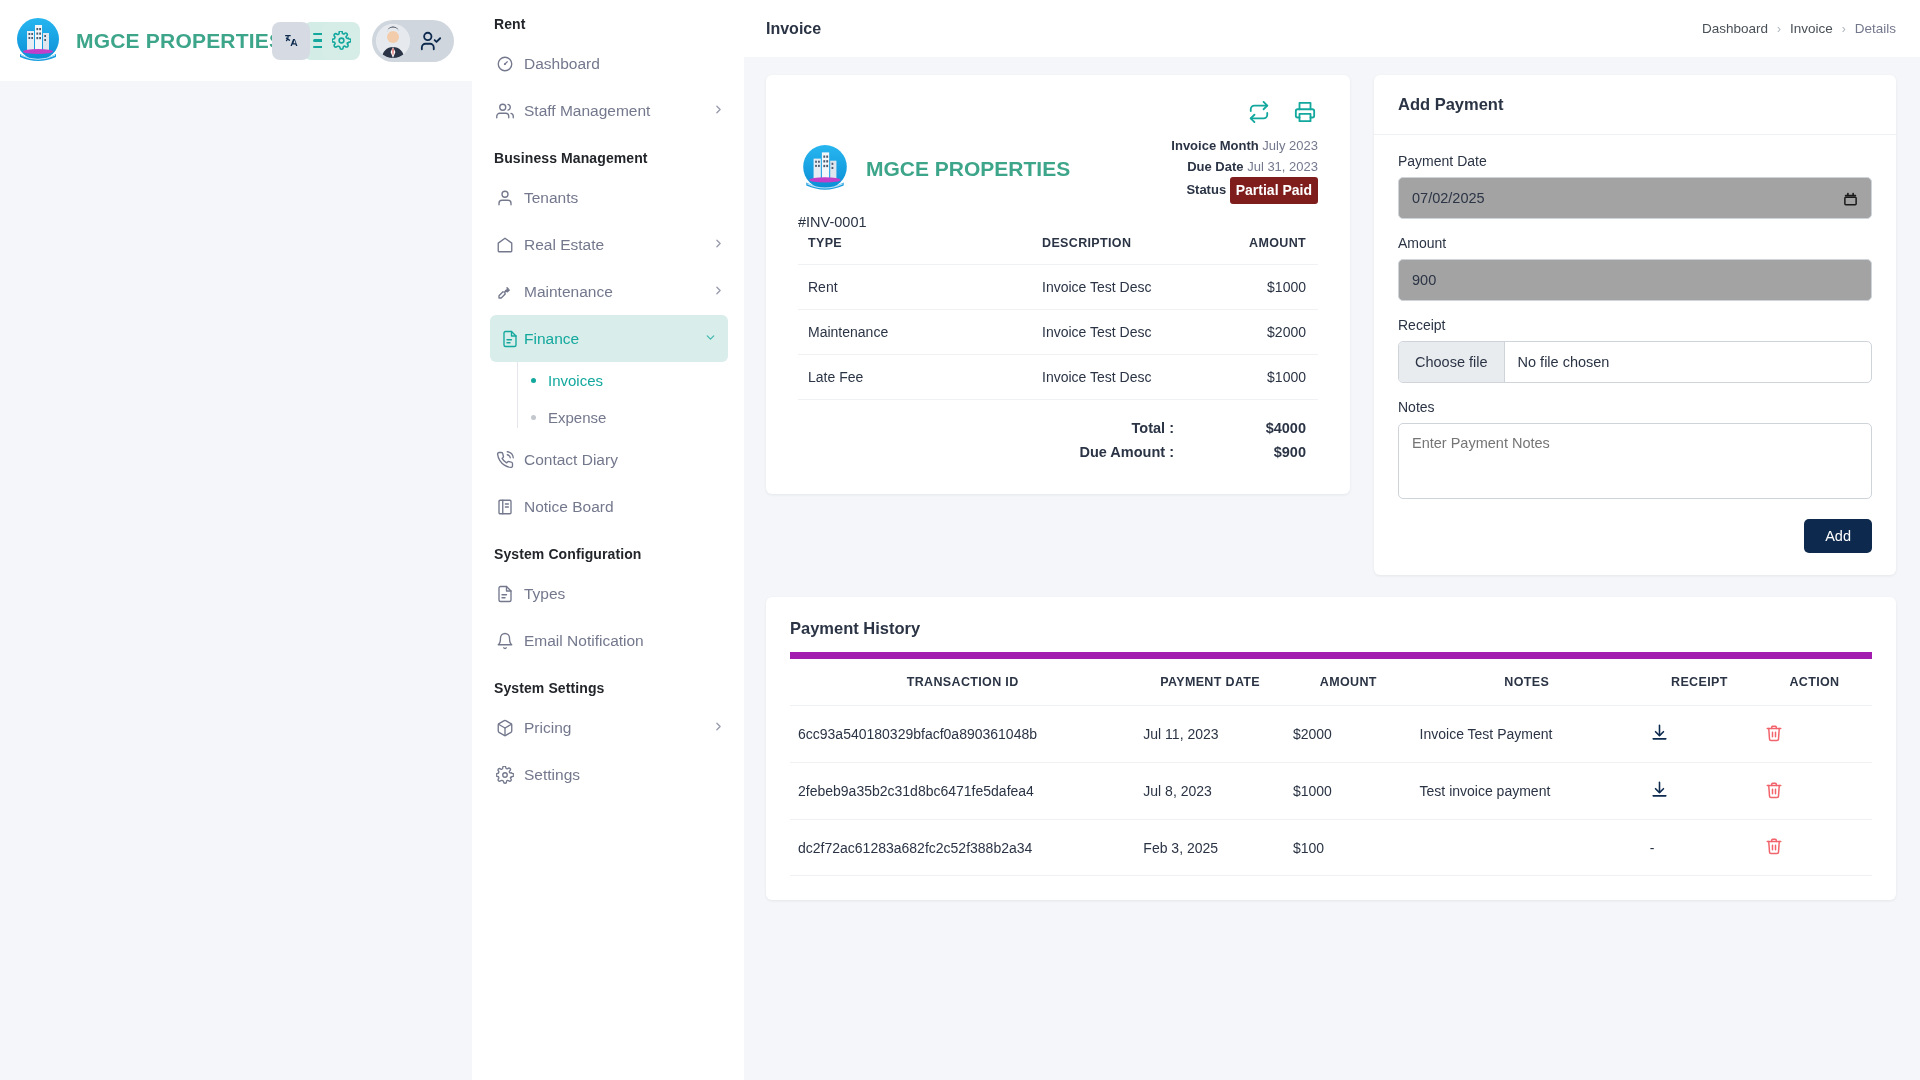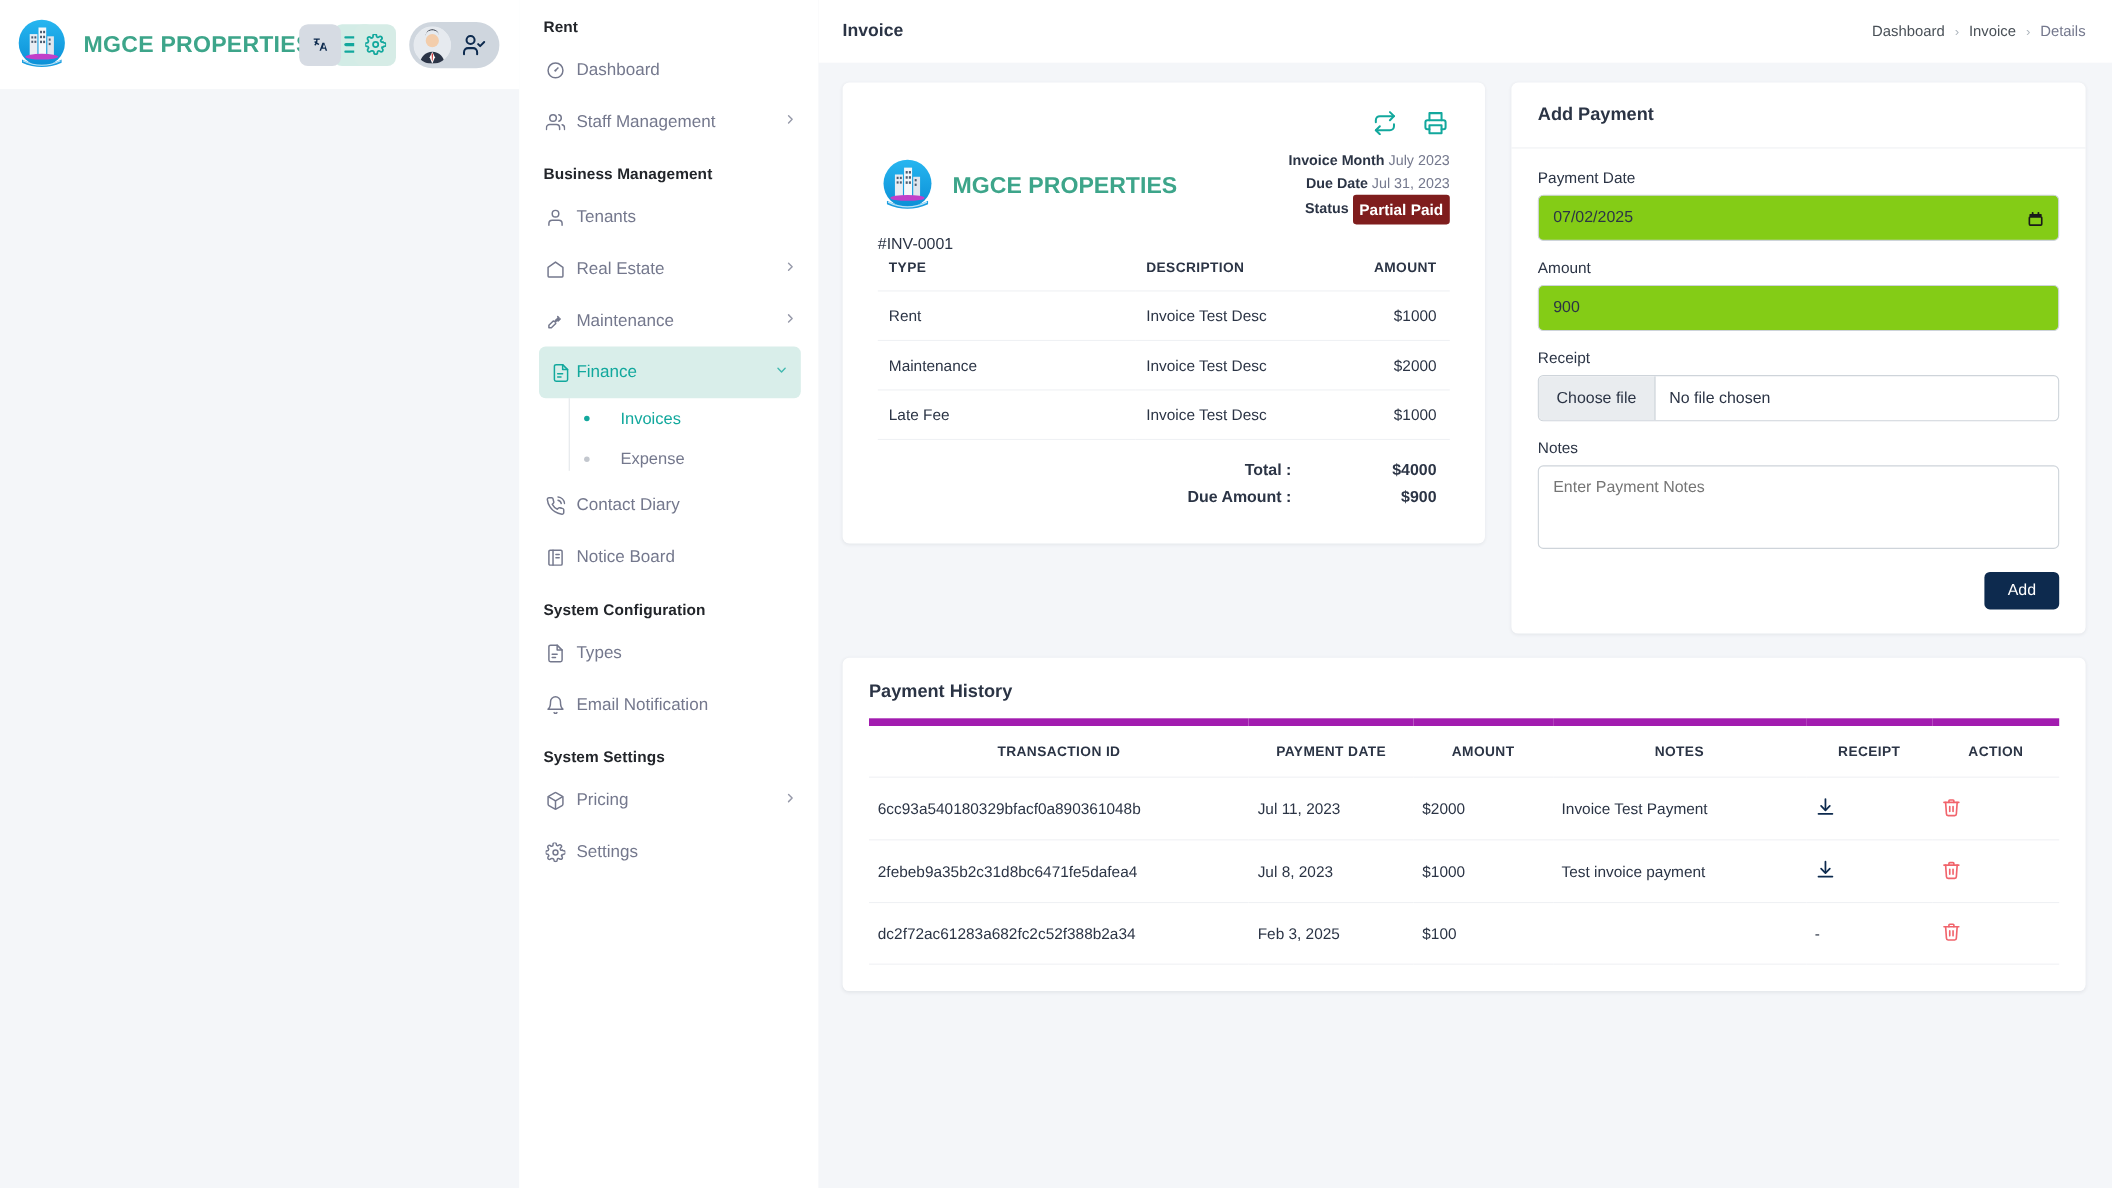--- a/index.html
+++ b/index.html
@@ -73,21 +73,21 @@
     background: #d9eeea; color: #12a89d; margin: 0 16px 0 18px; border-radius: 6px;
     padding-left: 6px; padding-right: 10px;
   }
   .nav-item.active .ni-icon { width: 28px; flex: 0 0 28px; justify-content: center; }
   .subnav { position: relative; padding-left: 45px; }
   .subnav:before {
     content: ""; position: absolute; left: 45px; top: 0; bottom: 8px;
     width: 1px; background: #e3e6ea;
   }
   .sub-item {
-    display: flex; align-items: center; gap: 28px; height: 37px; padding-left: 14px;
+    display: flex; align-items: center; gap: 12px; height: 37px; padding-left: 14px;
     font-size: 15px; color: #74788d; cursor: pointer;
   }
   .sub-item .dot { width: 5px; height: 5px; border-radius: 50%; background: #c3c7ce; flex: 0 0 5px; }
   .sub-item.active { color: #12a89d; font-weight: 500; }
   .sub-item.active .dot { background: #12a89d; }
 
   
   .main { flex: 1 1 auto; min-width: 0; background: #f4f6f9; overflow-y: auto; }
   .page-head {
     height: 57px; display: flex; align-items: center; padding: 0 24px 0 22px;
@@ -149,21 +149,21 @@
   
   .pay-head {
     padding: 20px 24px; font-size: 16.5px; font-weight: 600; color: #2b3445;
     border-bottom: 1px solid #eff1f4;
   }
   .pay-body { padding: 18px 24px 22px 24px; }
   .field-label { font-size: 14px; color: #2b3445; margin-bottom: 8px; display: block; }
   .field { margin-bottom: 16px; }
   .input-box {
     width: 100%; height: 42px; border: 1px solid #ced4da; border-radius: 5px;
-    padding: 0 13px; font-size: 14.5px; color: #2b3445; background: #84cc16;
+    padding: 0 13px; font-size: 14.5px; color: #2b3445; background: #a3a3a3;
     font-family: "Liberation Sans", sans-serif; display: flex; align-items: center;
   }
   .date-input { justify-content: space-between; }
   .cal-glyph { width: 15px; height: 15px; }
   .file-row {
     display: flex; align-items: stretch; border: 1px solid #ced4da; border-radius: 5px;
     overflow: hidden; height: 42px;
   }
   .file-btn {
     background: #e9ecef; border-right: 1px solid #ced4da; display: flex; align-items: center;

